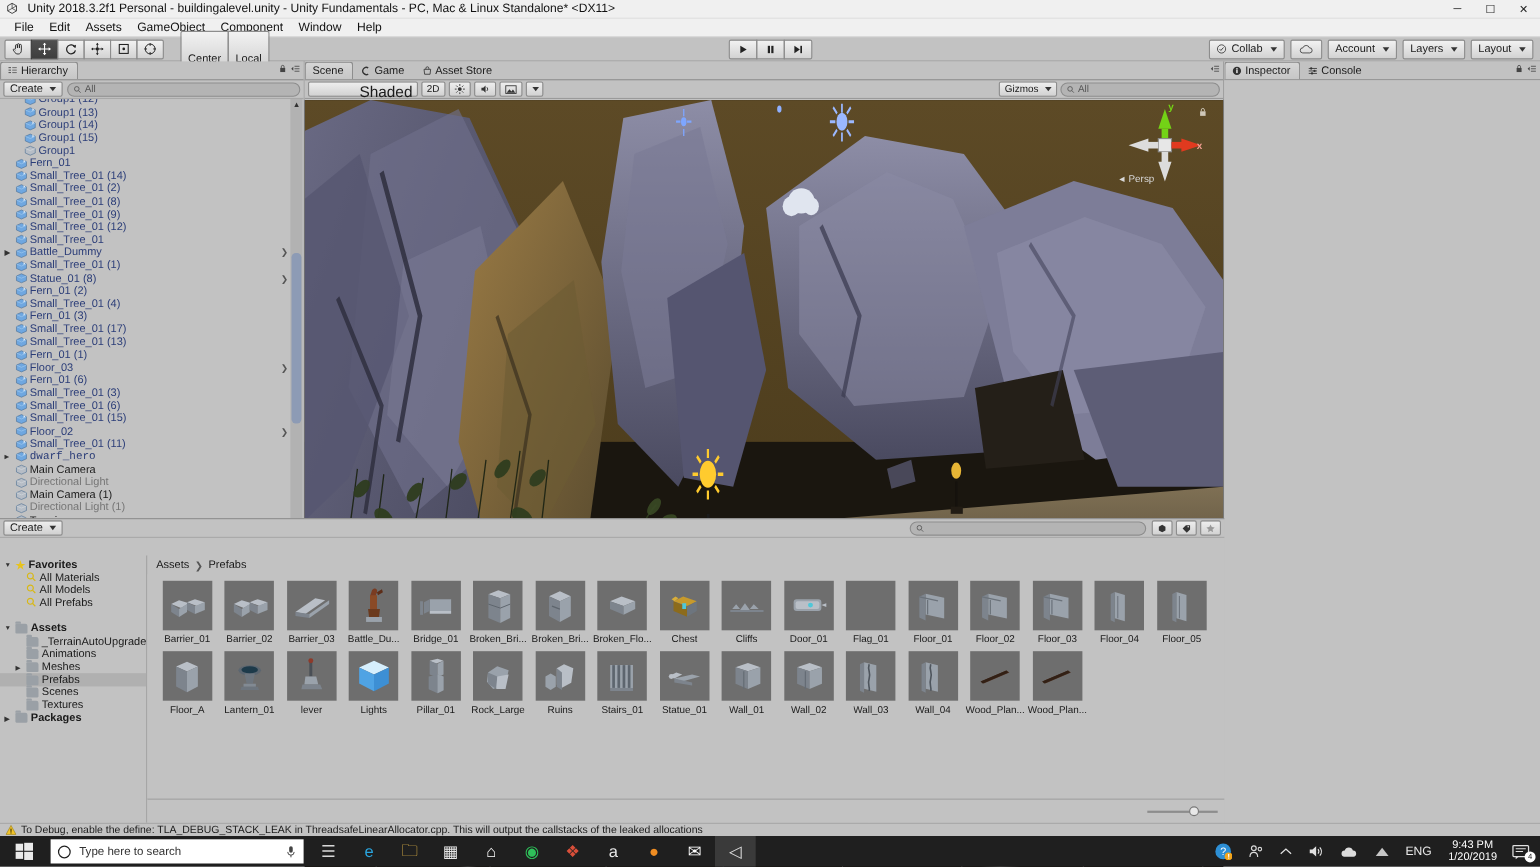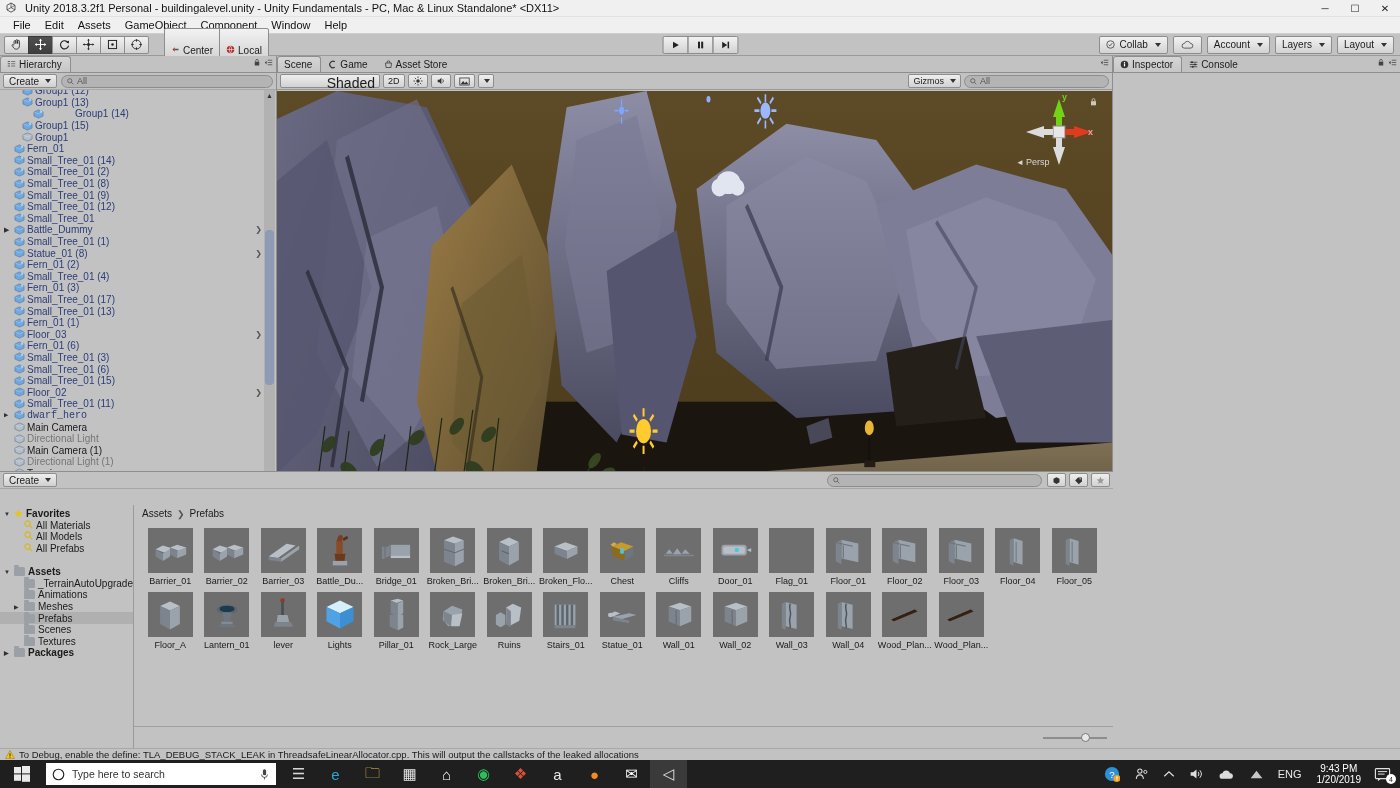--- a/index.html
+++ b/index.html
@@ -44,22 +44,22 @@
     display:flex;align-items:center;justify-content:center; margin-right:-1px;
   }
   .tbtn.sel{ background:linear-gradient(#4f4f4f,#3e3e3e); border-color:#3a3a3a; }
   .tbtn svg{ display:block; }
   .tbtn:first-child{ border-radius:2px 0 0 2px; }
   .tbtn:last-child{ border-radius:0 2px 2px 0; }
 
   .pivot-group{ display:flex; margin-left:16px; }
   .pbtn{
     height:18px; padding:16px 6px; border:1px solid #8d8d8d;
-    background:linear-gradient(#f2f2f2,#d2d2d2); display:flex;align-items:flex-start;
-    font-size:10px; margin-right:-1px; gap:3px;
+    background:linear-gradient(#f2f2f2,#d2d2d2); display:flex;align-items:flex-end;
+    font-size:10px; margin-right:-1px; gap:3px;flex-direction:column;
   }
   .pbtn:first-child{ border-radius:2px 0 0 2px;}
   .pbtn:last-child{ border-radius:0 2px 2px 0;}
 
   .play-group{ position:absolute; left:50%; transform:translateX(-50%); display:flex; }
   .playbtn{
     width:26px;height:18px;border:1px solid #8d8d8d;background:linear-gradient(#f2f2f2,#d2d2d2);
     display:flex;align-items:center;justify-content:center;margin-right:-1px;
   }
   .playbtn:first-child{ border-radius:2px 0 0 2px;}
@@ -417,21 +417,21 @@
             <span class="hlabel">Group1 (12)</span>
           </div>
           <div class="hrow" style="padding-left: 22px;">
             <span class="cube"><svg width="11" height="10" viewBox="0 0 12 11">
                 <path d="M1 3.2L6 1l5 2.2v4.6L6 10 1 7.8z" fill="#6fa7e0" stroke="#4a6d92" stroke-width=".6"></path>
                 <path d="M1 3.2L6 5.4l5-2.2" fill="none" stroke="#9fc8ee" stroke-width=".7"></path>
                 <path d="M8.2 1.2l1.6 1.6-1.6 1.6" fill="#fff" opacity=".85"></path>
               </svg></span>
             <span class="hlabel">Group1 (13)</span>
           </div>
-          <div class="hrow" style="padding-left: 33px; gap: 29px;">
+          <div class="hrow" style="padding-left: 22px;">
             <span class="cube"><svg width="11" height="10" viewBox="0 0 12 11">
                 <path d="M1 3.2L6 1l5 2.2v4.6L6 10 1 7.8z" fill="#6fa7e0" stroke="#4a6d92" stroke-width=".6"></path>
                 <path d="M1 3.2L6 5.4l5-2.2" fill="none" stroke="#9fc8ee" stroke-width=".7"></path>
                 <path d="M8.2 1.2l1.6 1.6-1.6 1.6" fill="#fff" opacity=".85"></path>
               </svg></span>
             <span class="hlabel">Group1 (14)</span>
           </div>
           <div class="hrow" style="padding-left: 22px;">
             <span class="cube"><svg width="11" height="10" viewBox="0 0 12 11">
                 <path d="M1 3.2L6 1l5 2.2v4.6L6 10 1 7.8z" fill="#6fa7e0" stroke="#4a6d92" stroke-width=".6"></path>

